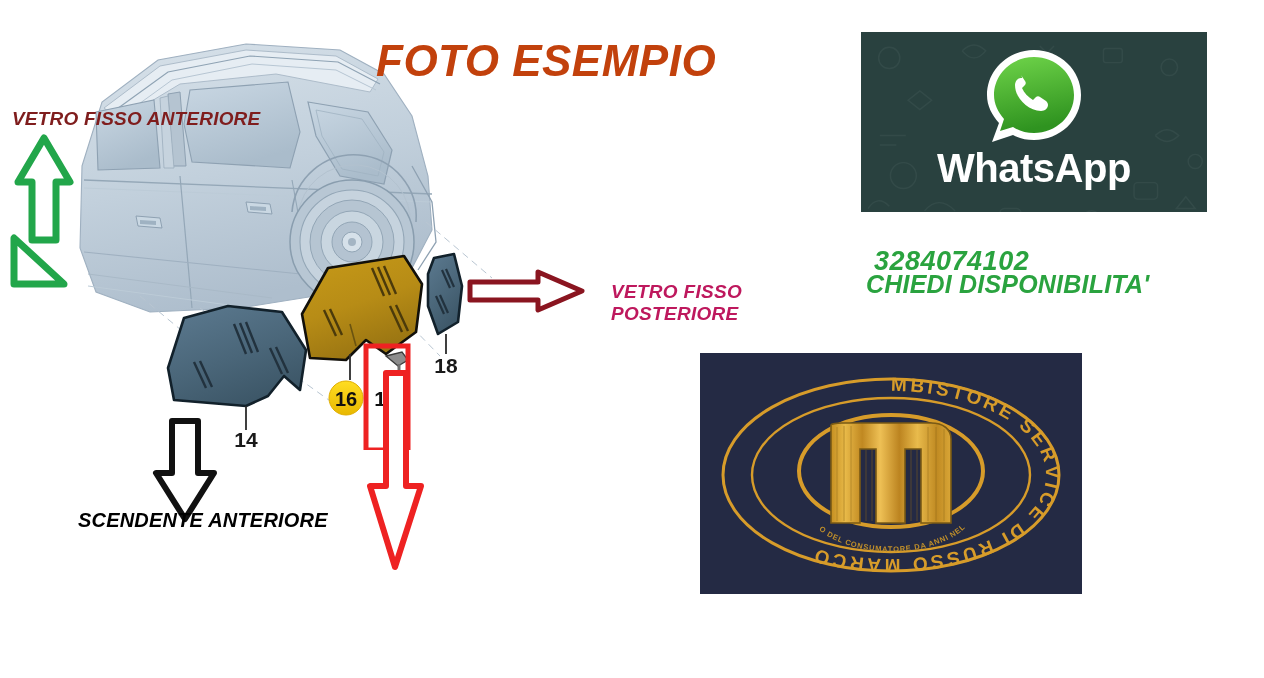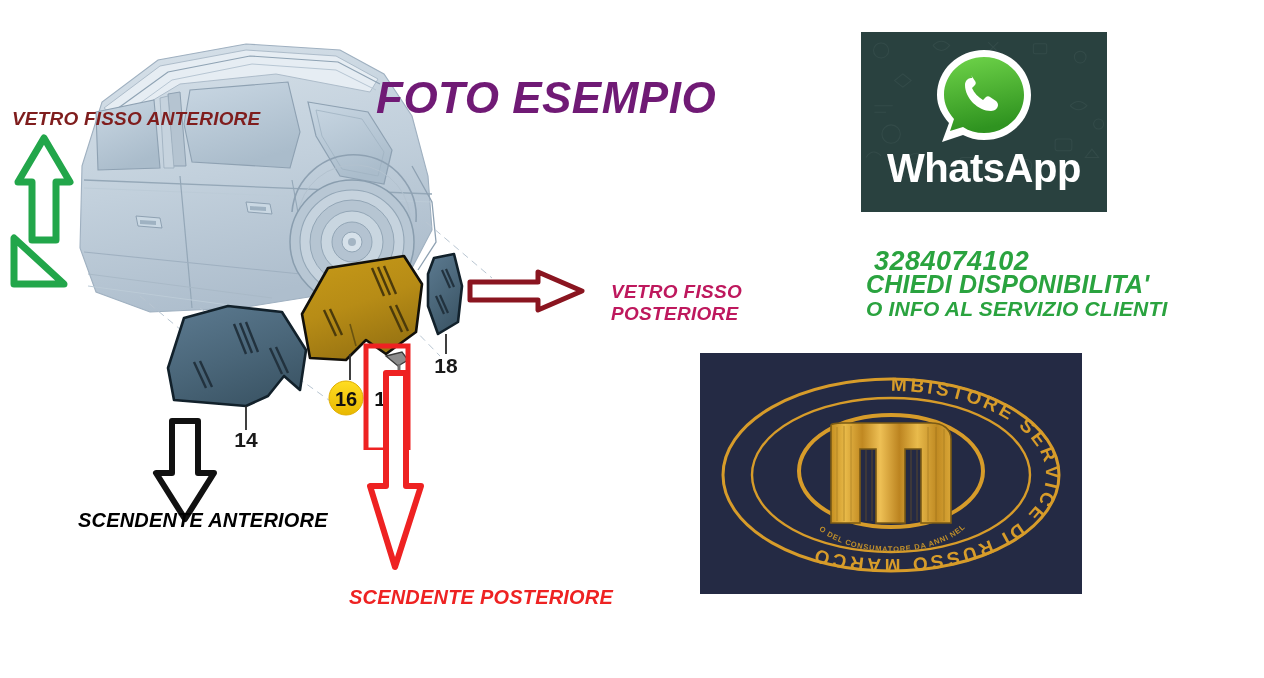--- a/index.html
+++ b/index.html
@@ -16,24 +16,23 @@
     overflow: hidden;
   }
 
   
   #foto-esempio-title {
     position: absolute;
     left: 376px; top: 36px;
     font-size: 44px;
     font-weight: bold;
     font-style: italic;
-    color: #701a75;
+    color: #c2410c;
     letter-spacing: 0.5px;
     white-space: nowrap;
-    margin-top: 37px;
   }
 
   
   #car-diagram {
     position: absolute;
     left: 40px; top: 16px;
     width: 480px; height: 440px;
   }
 
   
@@ -80,21 +79,21 @@
   .arrow-svg { position: absolute; }
   #arrow-green-up   { left: 8px;  top: 130px; width: 70px;  height: 160px; }
   #arrow-black-down { left: 150px; top: 415px; width: 70px; height: 110px; }
   #arrow-red-down   { left: 364px; top: 368px; width: 62px; height: 205px; }
   #arrow-maroon-right { left: 466px; top: 268px; width: 120px; height: 46px; }
 
   
   #whatsapp-banner {
     position: absolute;
     left: 861px; top: 32px;
-    width: 246px; height: 180px;
+    width: 346px; height: 180px;
     background: #29413f;
     overflow: hidden;
   }
   #whatsapp-banner .wa-texture {
     position: absolute; inset: 0;
     opacity: 0.28;
   }
   #wa-logo-mark {
     position: absolute;
     left: 50%; top: 16px;
@@ -282,21 +281,20 @@
 
   <div id="foto-esempio-title">FOTO ESEMPIO</div>
 
   <div class="callout" id="label-vetro-fisso-anteriore">VETRO FISSO ANTERIORE</div>
 
   <div class="callout" id="label-vetro-fisso-posteriore">VETRO FISSO
 POSTERIORE</div>
 
   <div class="callout" id="label-scendente-anteriore">SCENDENTE ANTERIORE</div>
 
-  <div class="callout" id="label-scendente-posteriore">SCENDENTE POSTERIORE</div>
 
   <div id="whatsapp-banner">
     <svg class="wa-texture" viewBox="0 0 294 180" xmlns="http://www.w3.org/2000/svg">
       <g fill="none" stroke="#4d6462" stroke-width="1.2">
         <circle cx="24" cy="22" r="9"></circle>
           <circle cx="262" cy="30" r="7"></circle>
         <rect x="206" y="14" width="16" height="12" rx="2"></rect>
         <path d="M40,58 l10,-8 l10,8 l-10,8 Z"></path>
         <path d="M250,88 q10,-10 20,0 q-10,10 -20,0"></path>
         <circle cx="36" cy="122" r="11"></circle>
@@ -331,21 +329,20 @@
       <path d="M39,30 c-3,0 -6,3 -6,7 0,13 13,26 26,26 4,0 7,-3 7,-6 0,-2 -1,-3 -2,-4
                l-6,-4 c-1,-1 -3,-1 -4,0 l-3,3 c-5,-3 -9,-7 -11,-12 l3,-3
                c1,-1 1,-3 0,-4 l-4,-6 C41,31 40,30 39,30 Z" fill="#ffffff"></path>
     </svg>
 
     <div id="whatsapp-wordmark">WhatsApp</div>
   </div>
 
   <div class="contact-line" id="contact-phone">3284074102</div>
   <div class="contact-line" id="contact-availability">CHIEDI DISPONIBILITA'</div>
-  <div class="contact-line" id="contact-service">O INFO AL SERVIZIO CLIENTI</div>
 
   <div id="shop-logo">
     <svg id="shop-logo-svg" viewBox="0 0 382 241" xmlns="http://www.w3.org/2000/svg">
       <defs>
         <path id="ringPath" d="M191,38 a155,84 0 1,1 -0.1,0"></path>
         <path id="taglinePath" d="M118,176 a86,48 0 0,0 146,0"></path>
         <linearGradient id="goldWood" x1="0" y1="0" x2="1" y2="0">
           <stop offset="0%" stop-color="#c58f21"></stop>
           <stop offset="12%" stop-color="#e8b948"></stop>
           <stop offset="26%" stop-color="#c08821"></stop>

